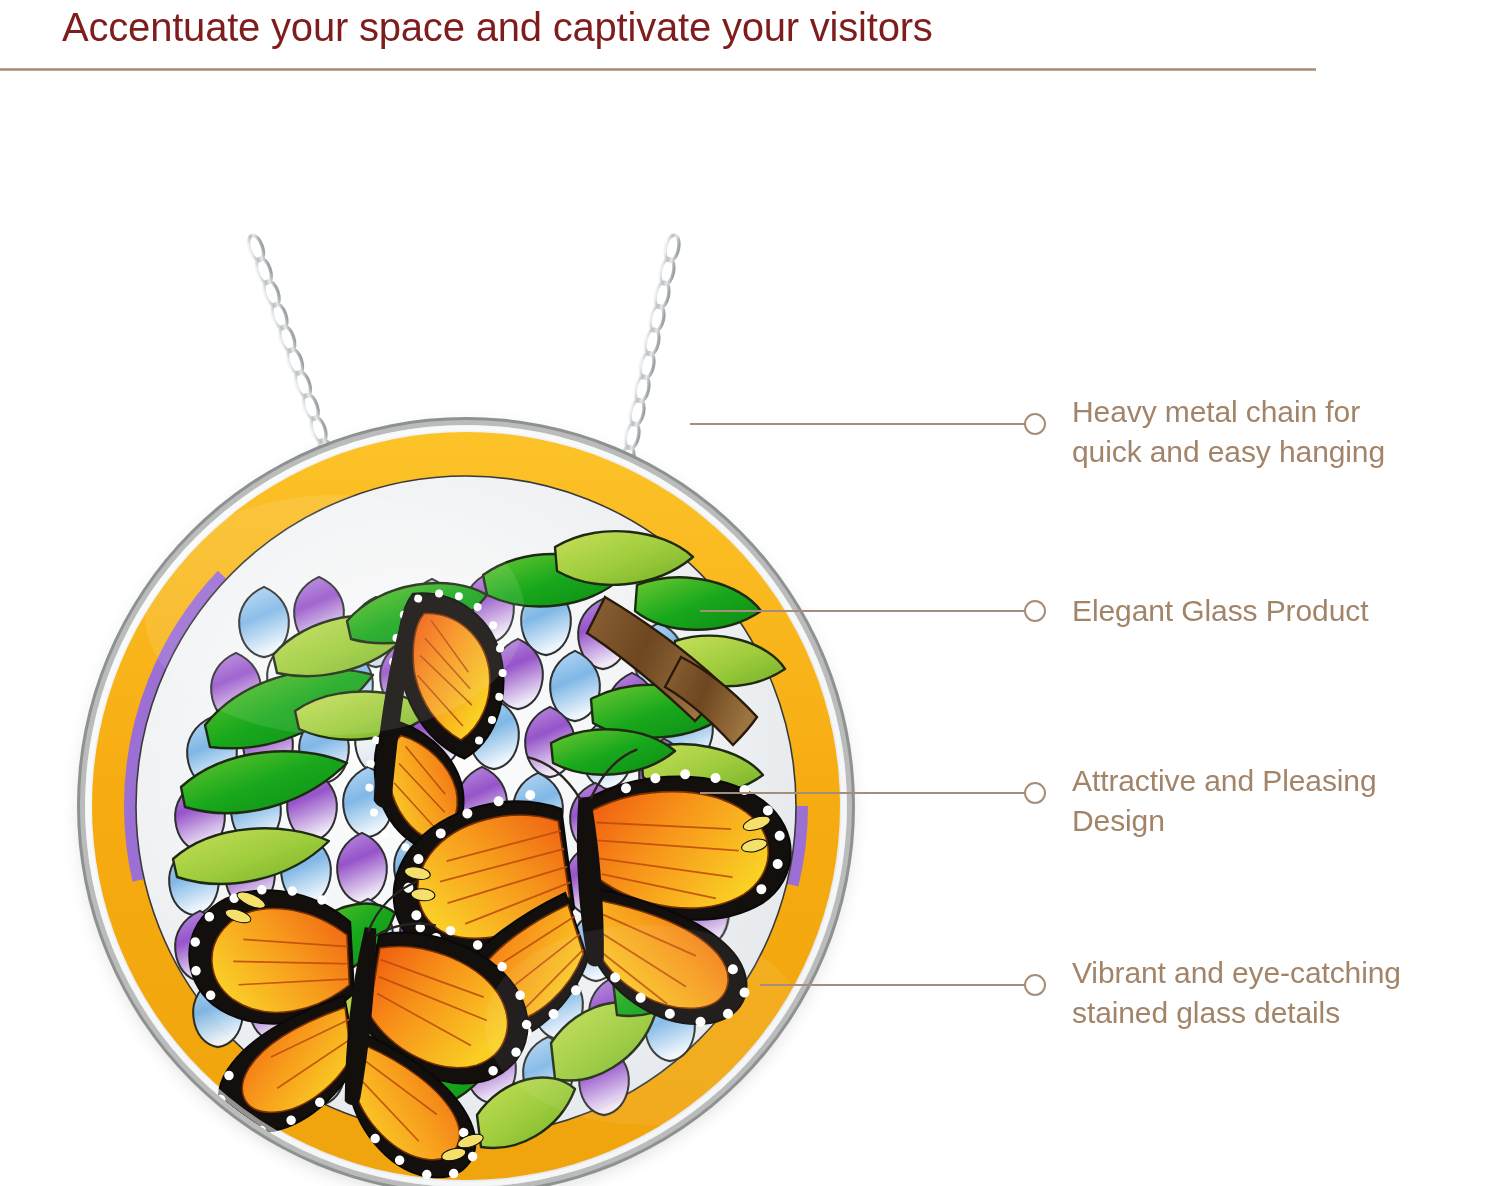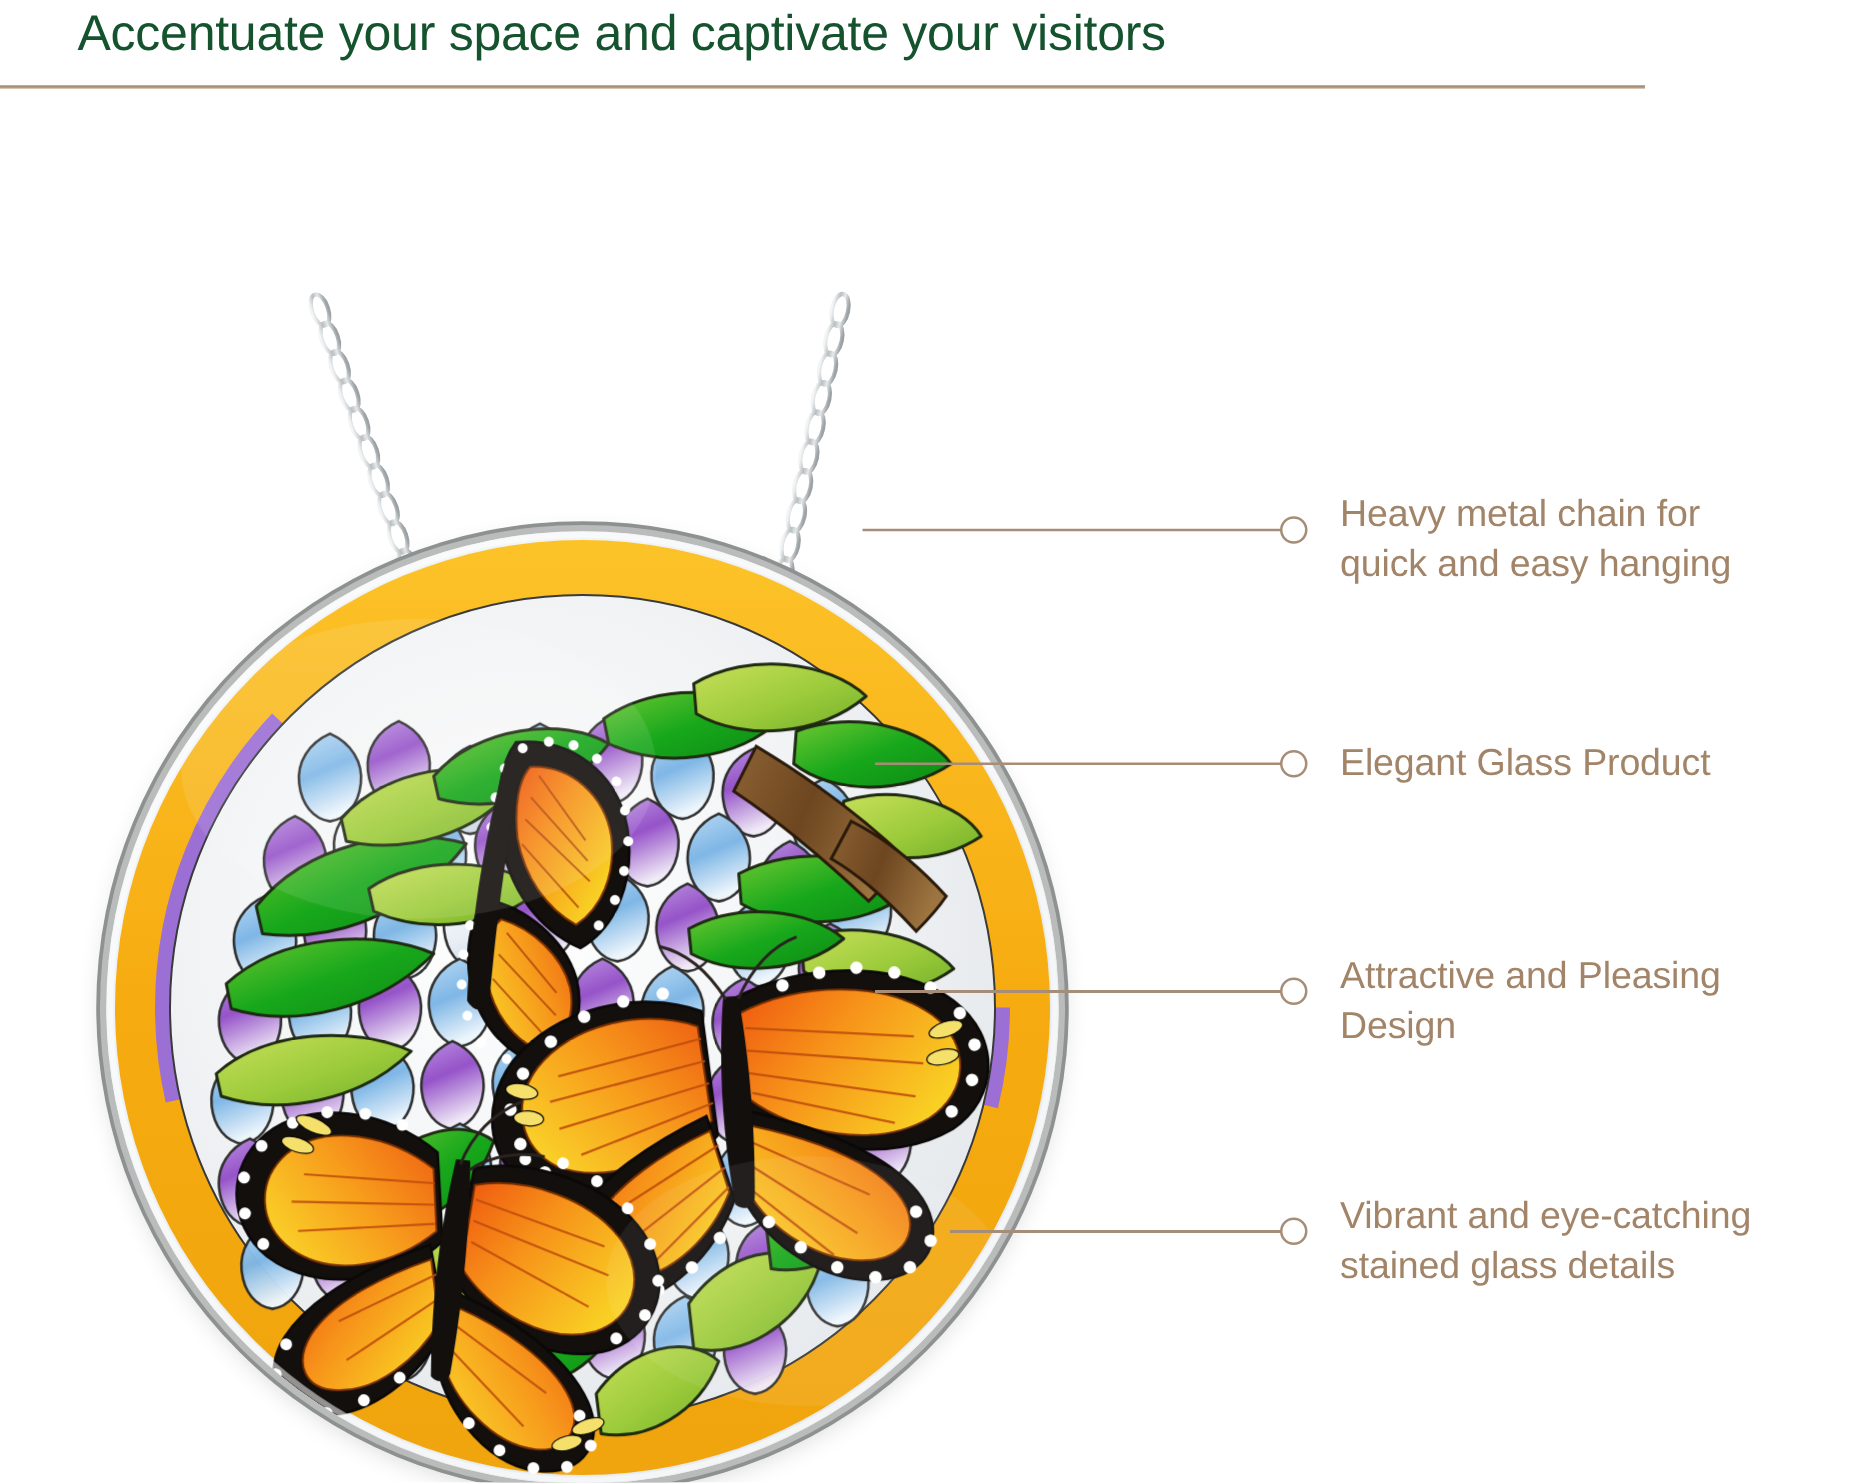--- a/index.html
+++ b/index.html
@@ -18,21 +18,21 @@
 
   
   #header-title {
     position: absolute;
     left: 62px; top: 0px;
     width: 1300px; height: 56px;
     line-height: 54px;
     font-size: 40px;
     font-weight: 400;
     letter-spacing: -0.2px;
-    color: #14532d;
+    color: #7f1d1d;
     white-space: nowrap;
   }
   #header-divider {
     position: absolute;
     left: 0px; top: 68px;
     width: 1316px; height: 3px;
     background: linear-gradient(to bottom, #cdb9a3 0%, #a08a72 45%, #cbb7a2 100%);
   }
 
   

